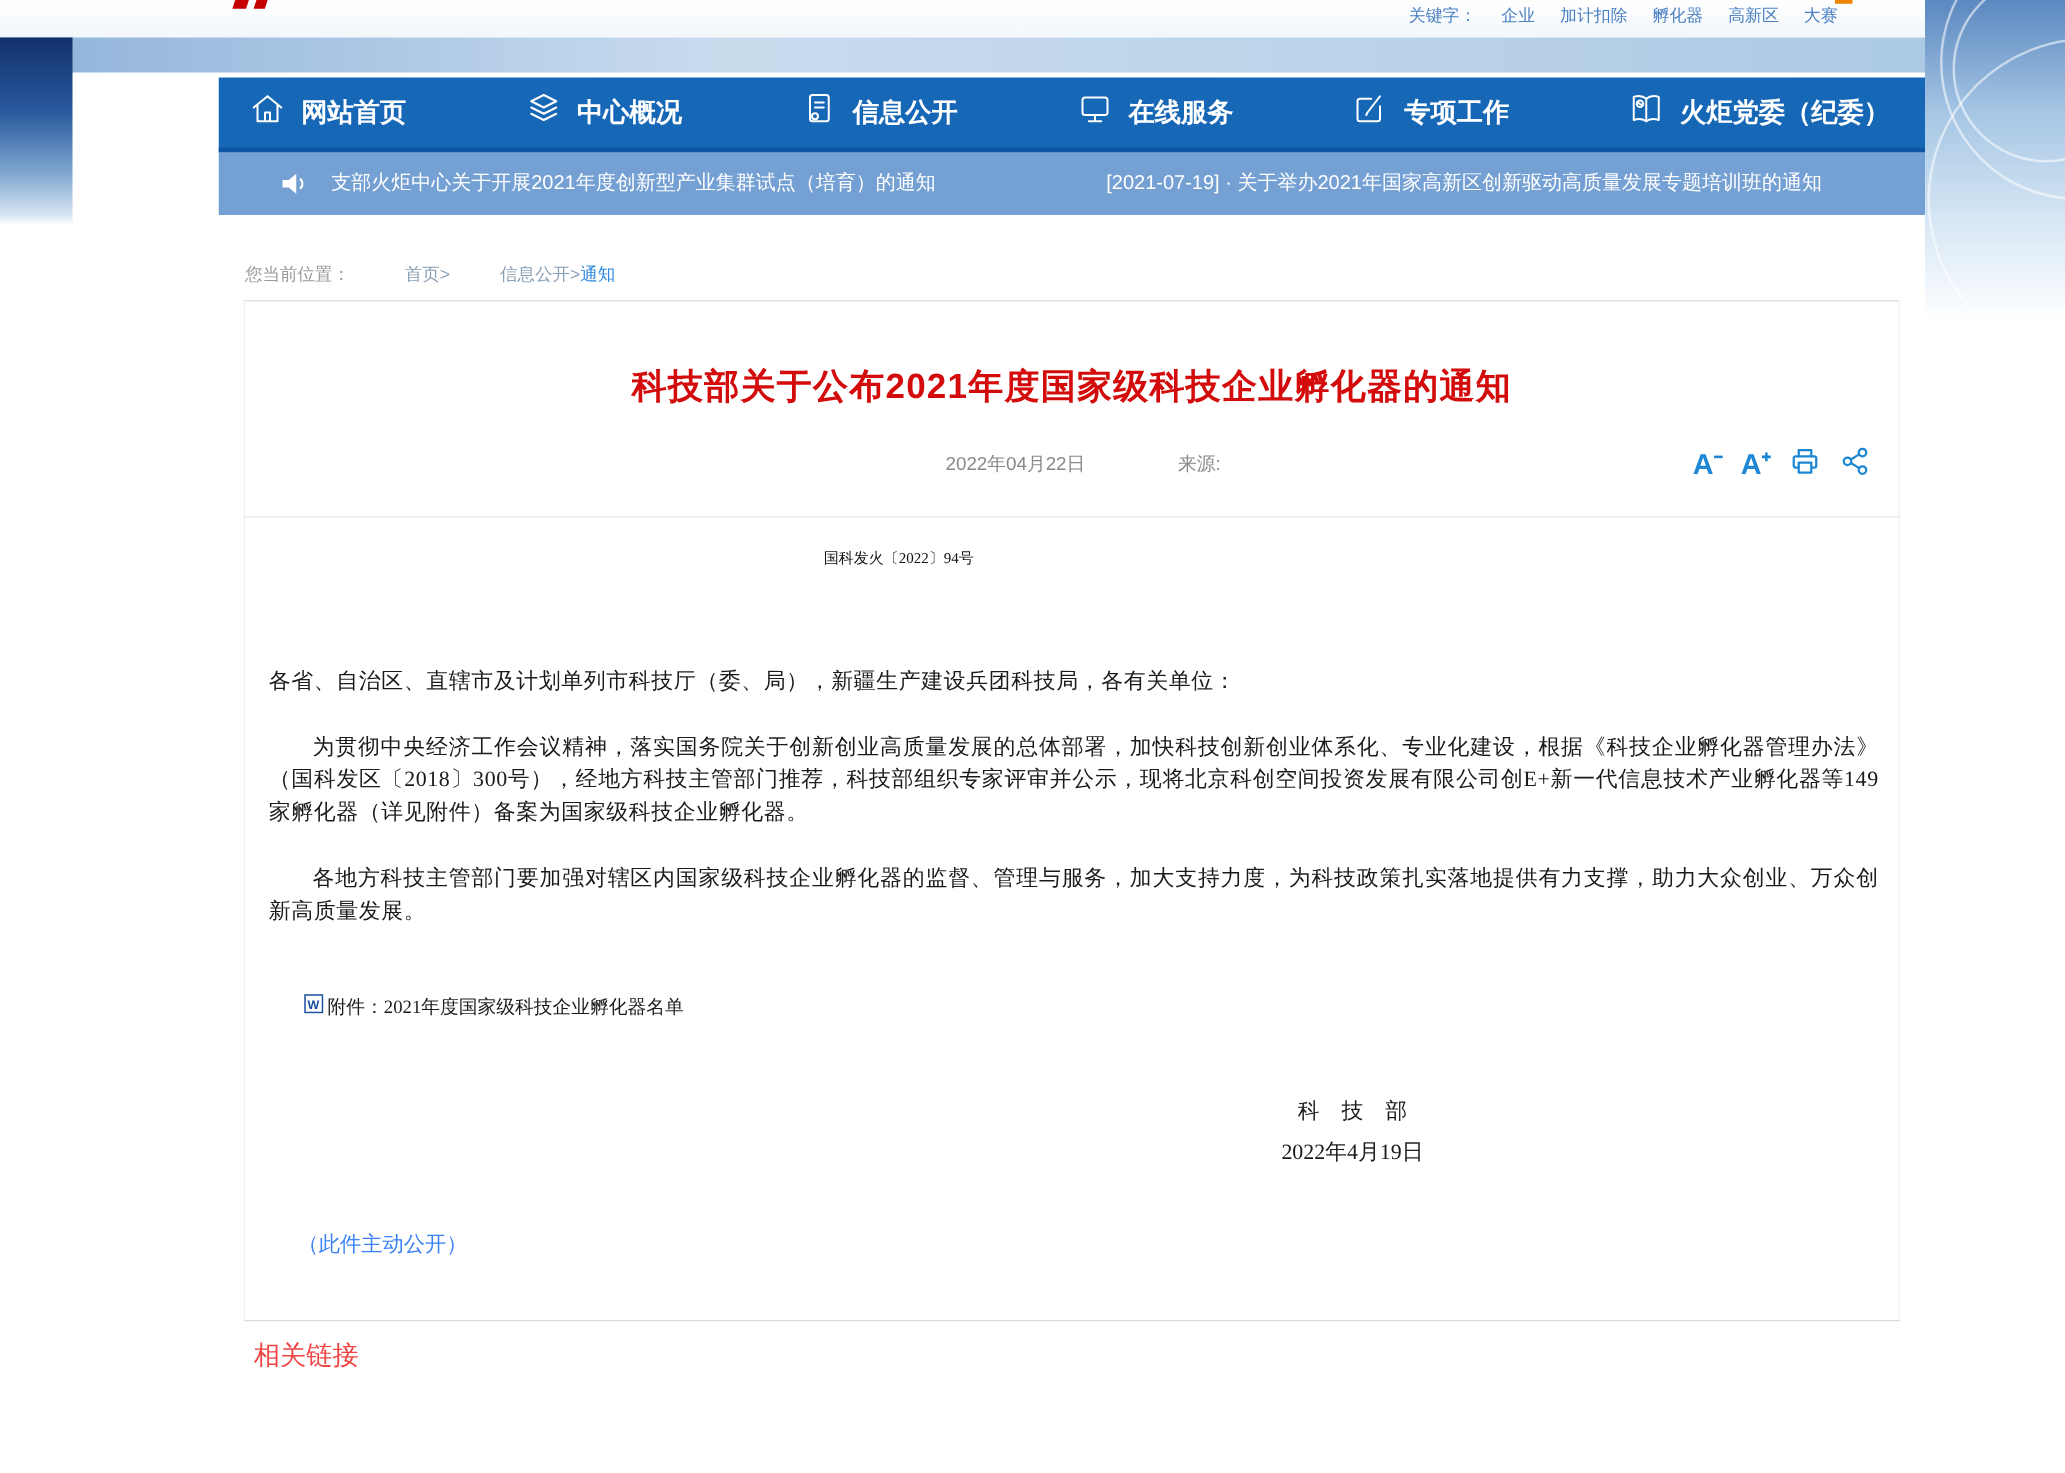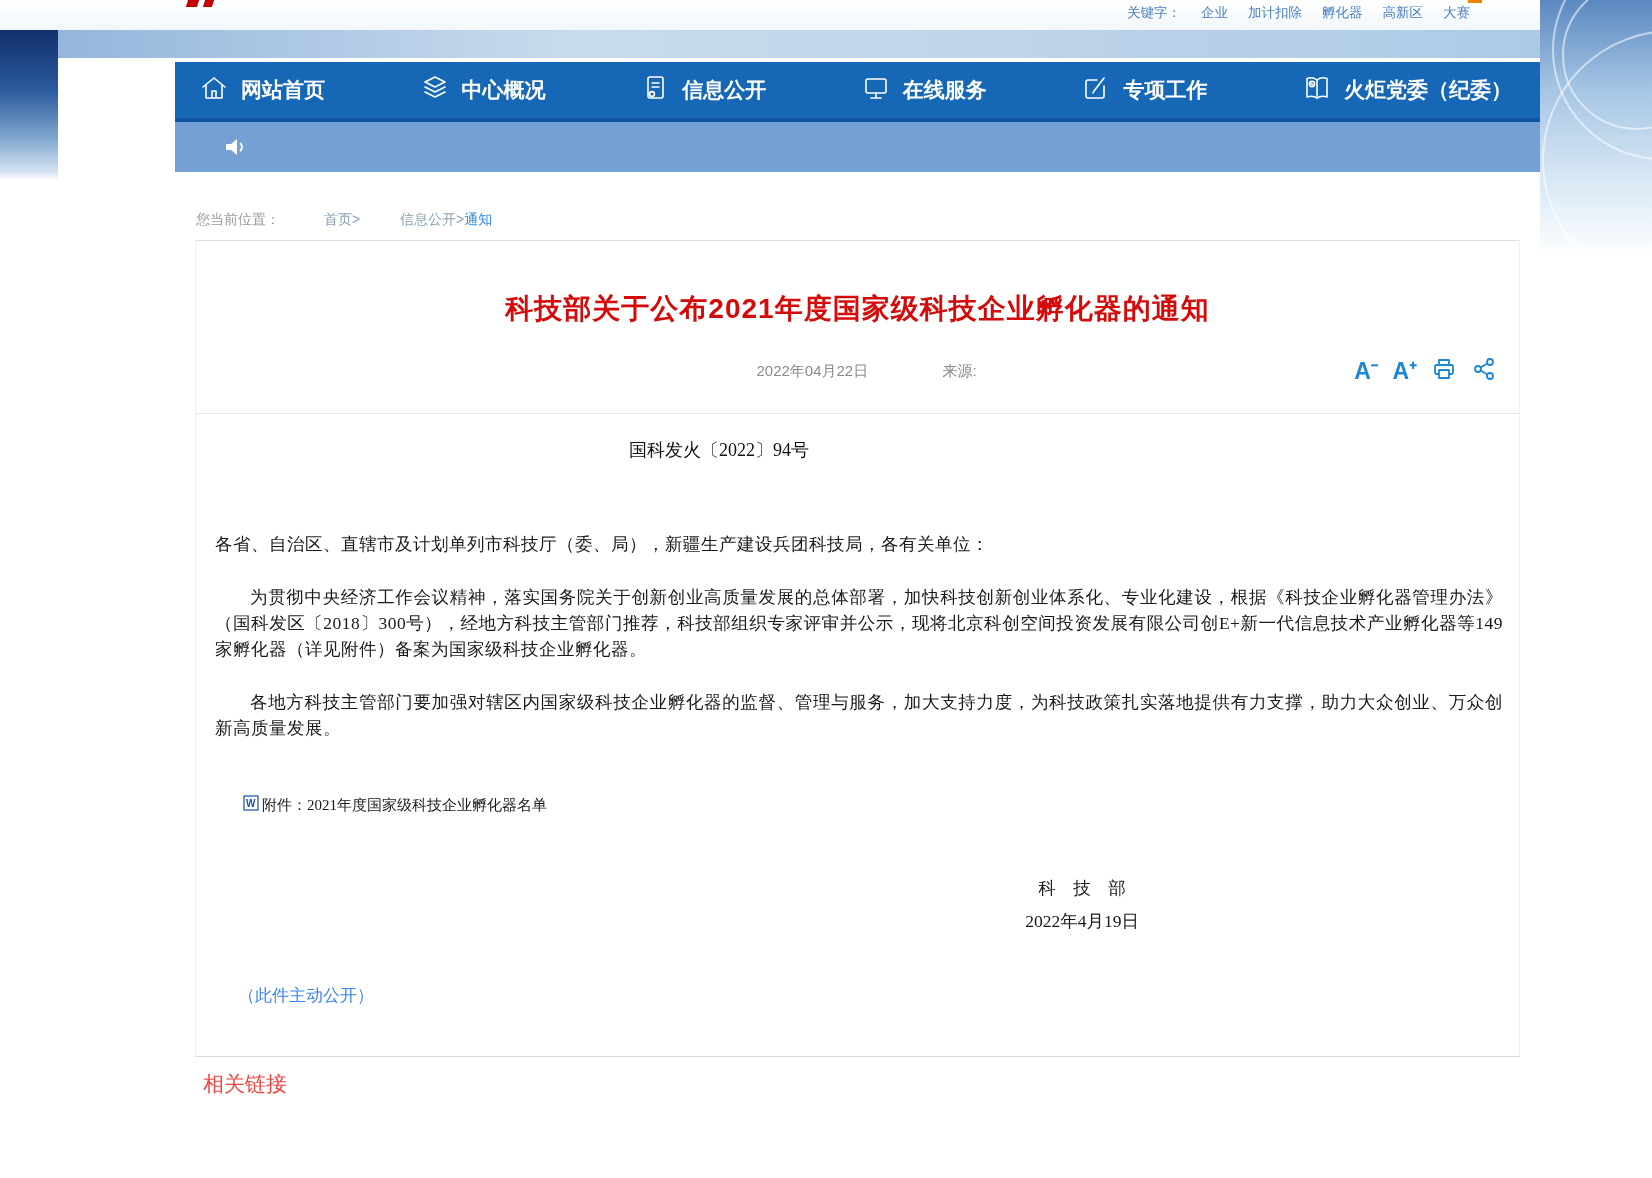--- a/index.html
+++ b/index.html
@@ -59,21 +59,21 @@
   .art-meta { position:absolute; left:195px; top:362px; width:1325px; text-align:center;
     font-size:15px; color:#8a8a8a;padding-left:18px; }
   .art-meta .meta-date { margin-right:70px; }
   .tools { position:absolute; right:155px; top:356px; display:flex; align-items:center; gap:14px; color:#1d87d3; }
   .tool-font { font-size:23px; font-weight:bold; cursor:pointer; line-height:1; }
   .tools svg { width:26px; height:26px; stroke:#1d87d3; fill:none; stroke-width:1.8; stroke-linecap:round; stroke-linejoin:round; cursor:pointer; }
   .hr1 { position:absolute; left:195px; top:413px; width:1325px; height:1px; background:#e8e8e8; }
 
   .serif { font-family:"Liberation Serif", serif; }
   .doc-number { position:absolute; left:195px; top:438px; width:1048px; text-align:center;
-    font-size:18px; color:#111; }
+    font-size:12px; color:#111; }
   .para { position:absolute; left:215px; width:1288px; font-size:17.5px; line-height:26px;
     color:#1a1a1a; text-align:justify; letter-spacing:0.5px; }
   .para-indent { text-indent:2em; }
   .p1 { top:531px; }
   .p2 { top:584px; }
   .p3 { top:689px; }
 
   .attachment { position:absolute; left:243px; top:795px; display:flex; align-items:center; gap:3px;
     font-size:15px; color:#1a1a1a; cursor:pointer; }
   .attachment svg { width:16px; height:16px; }
@@ -156,20 +156,22 @@
         </svg></span>
     <span>火炬党委（纪委）</span>
   </div>
 </div>
 
 <div class="ticker">
   <span><svg viewBox="0 0 24 24">
         <path d="M3 9 H8 L14 4 V20 L8 15 H3 Z" stroke="none"></path>
         <path d="M17 8 a5 5 0 0 1 0 8" fill="none" stroke-width="1.8"></path>
       </svg></span>
+  <span class="ticker-left">支部火炬中心关于开展2021年度创新型产业集群试点（培育）的通知</span>
+  <span class="ticker-right">[2021-07-19] · 关于举办2021年国家高新区创新驱动高质量发展专题培训班的通知</span>
 </div>
 
 <div class="breadcrumb">
   <span>您当前位置：</span>
   <span class="bc-item">首页</span><span class="bc-sep">&gt;</span><span class="bc-item">信息公开</span><span class="bc-sep">&gt;</span><span class="bc-current">通知</span>
 </div>
 <div class="bc-line"></div>
 
 <div class="article-frame"></div>
 

